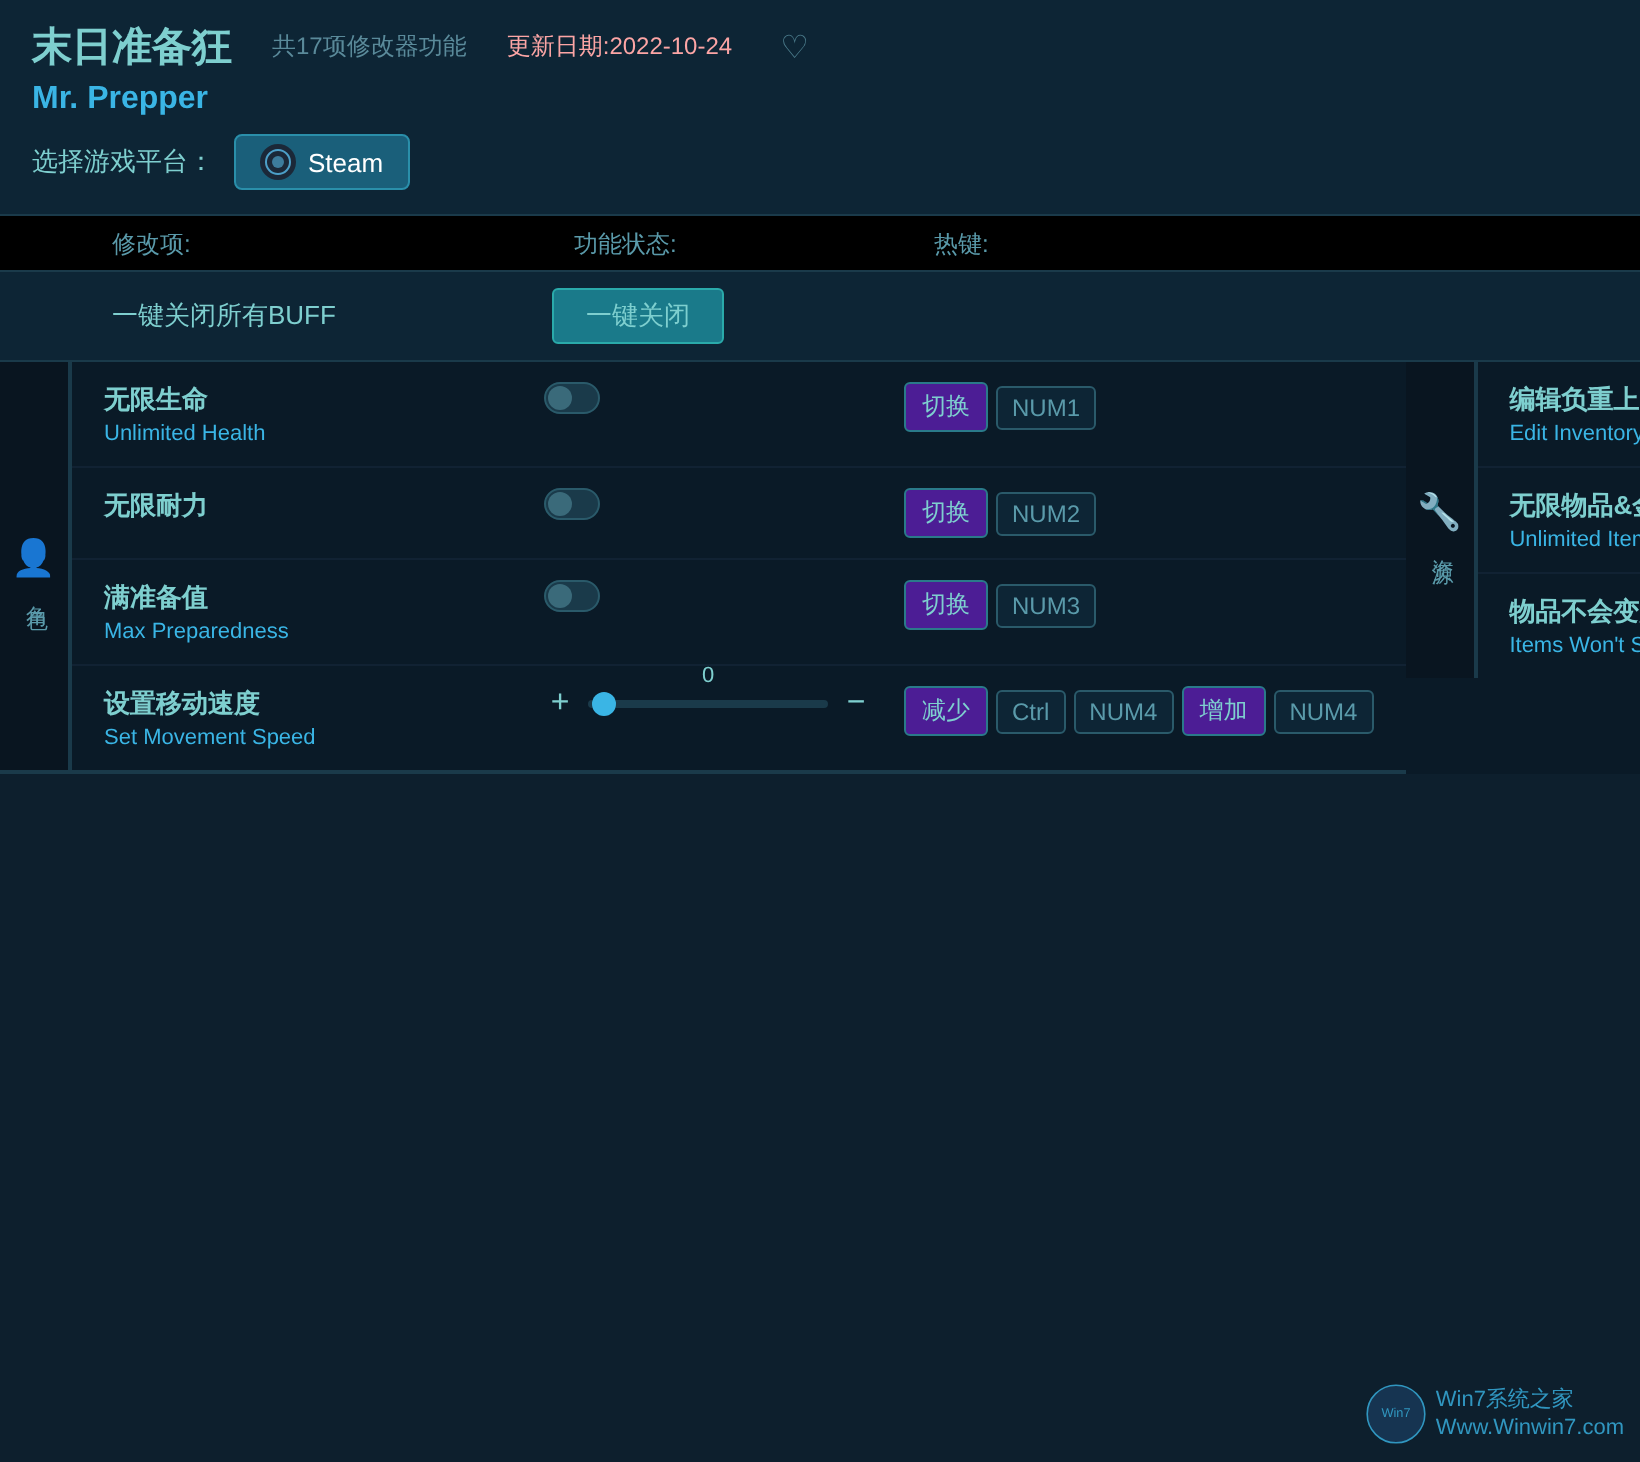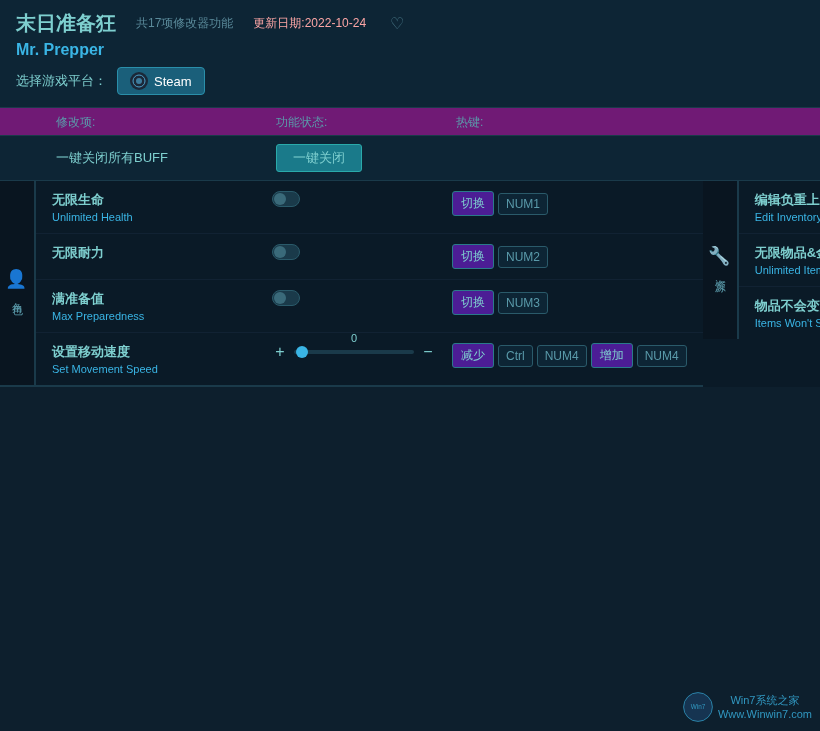--- a/index.html
+++ b/index.html
@@ -83,25 +83,25 @@
       justify-content: center;
       font-size: 10px;
       color: #c6d4df;
     }
 
     
     .col-headers {
       display: flex;
       align-items: center;
       padding: 6px 16px 4px 56px;
-      background: #701a75;
+      background: #000000;
       border-bottom: 1px solid #1a3a4a;
     }
     .col-mod { width: 220px; color: #5a9aaa; font-size: 12px; }
-    .col-status { width: 180px; color: #5a9aaa; font-size: 12px; }
+    .col-status { width: 180px; color: #5a9aaa; font-size: 12px; margin-left: 11px; }
     .col-hotkey { color: #5a9aaa; font-size: 12px; }
 
     
     .buff-row {
       display: flex;
       align-items: center;
       padding: 8px 16px 8px 56px;
       background: #0d2535;
       border-bottom: 1px solid #1a3a4a;
     }
@@ -269,21 +269,20 @@
     .section-items {
       flex: 1;
     }
 
     
     .watermark {
       position: fixed;
       bottom: 8px;
       right: 8px;
       opacity: 0.8;
-      text-align: center;
     }
     .watermark-inner {
       display: flex;
       align-items: center;
       gap: 4px;
     }
     .watermark-logo {
       width: 32px;
       height: 32px;
     }

